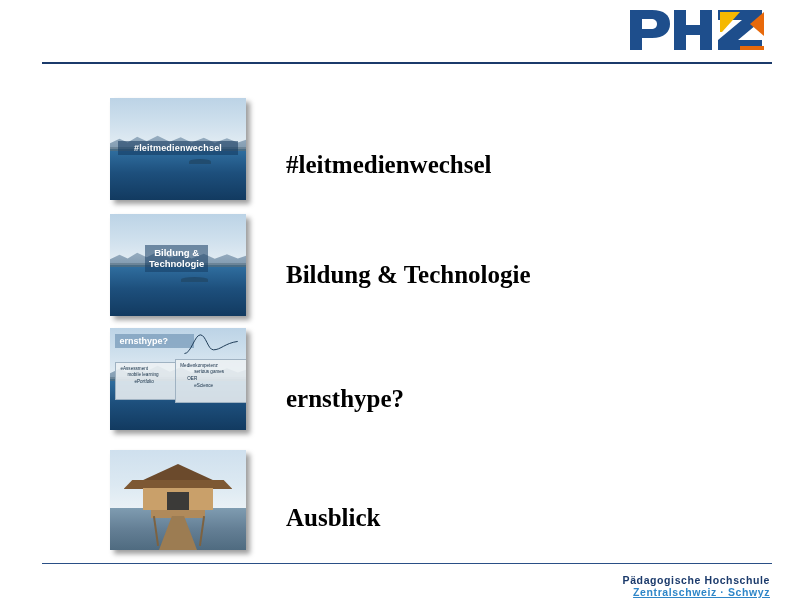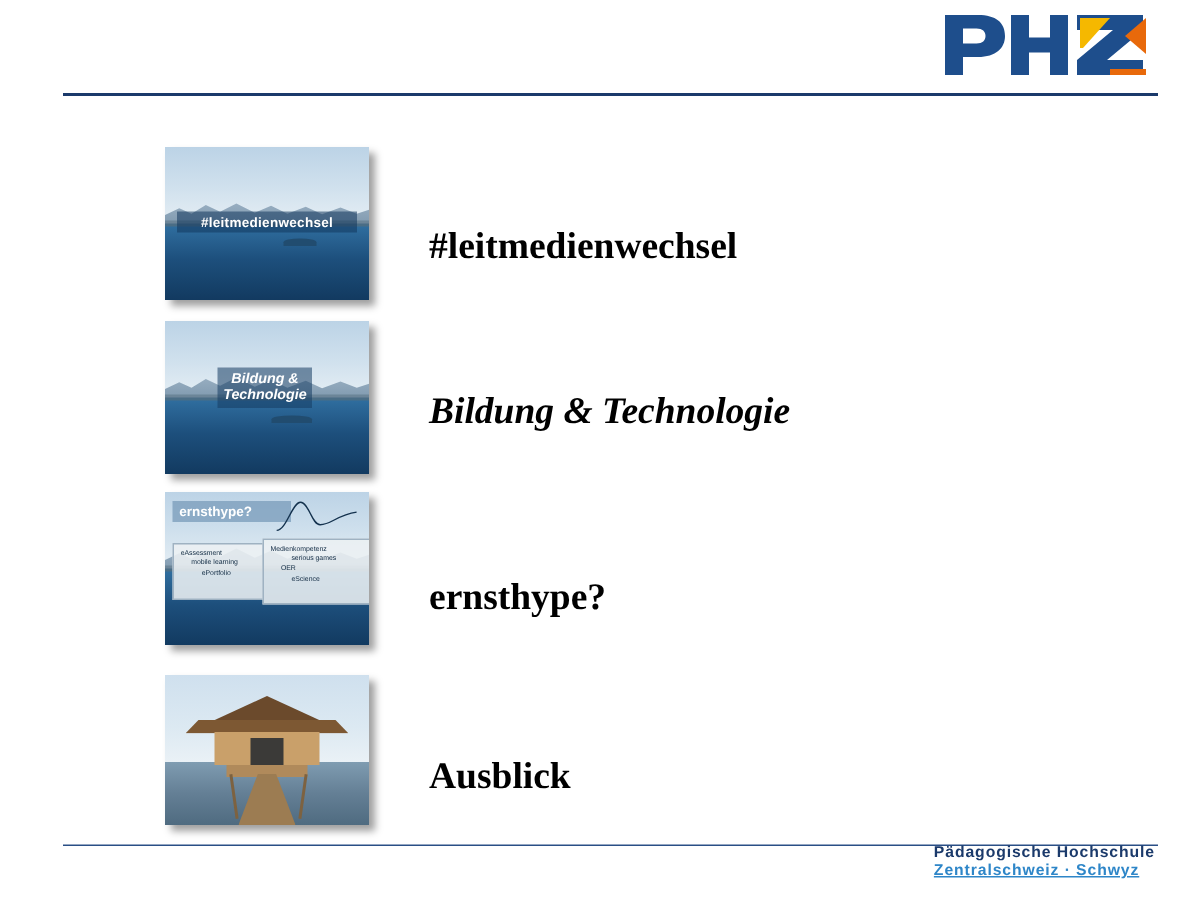--- a/index.html
+++ b/index.html
@@ -41,21 +41,22 @@
     left: 42px;
     right: 28px;
     height: 0;
     border-top: 1px solid #2a4f86;
   }
 
   
   .footer-text {
     position: absolute;
     right: 30px;
-    bottom: 14px;
+    bottom: 2px;
+    text-align: right;
     line-height: 1.15;
   }
   .footer-line1 {
     font-size: 10.5px;
     font-weight: bold;
     color: #1b3a6b;
     letter-spacing: 0.6px;
   }
   .footer-line2 {
     font-size: 10.5px;
@@ -66,21 +67,21 @@
   }
 
   
   .row {
     position: absolute;
     left: 110px;
     display: flex;
     align-items: center;
   }
   .row-1 { top: 98px; }
-  .row-2 { top: 214px; font-style: italic; }
+  .row-2 { top: 214px; }
   .row-3 { top: 328px; justify-content: center; }
   .row-4 { top: 450px; text-align: right; }
 
   .thumb {
     width: 136px;
     height: 102px;
     box-shadow: 4px 4px 5px rgba(0,0,0,0.38);
     position: relative;
     overflow: hidden;
     flex: 0 0 auto;

